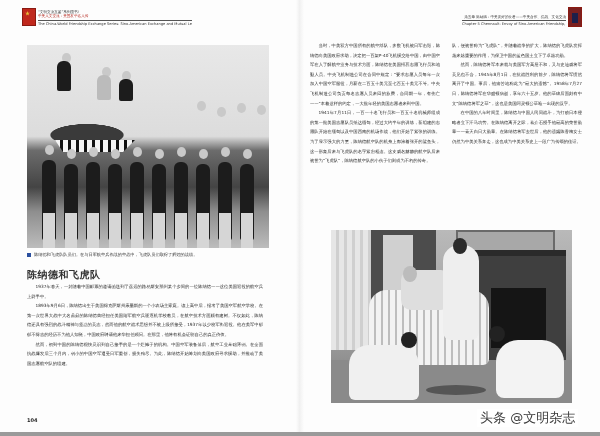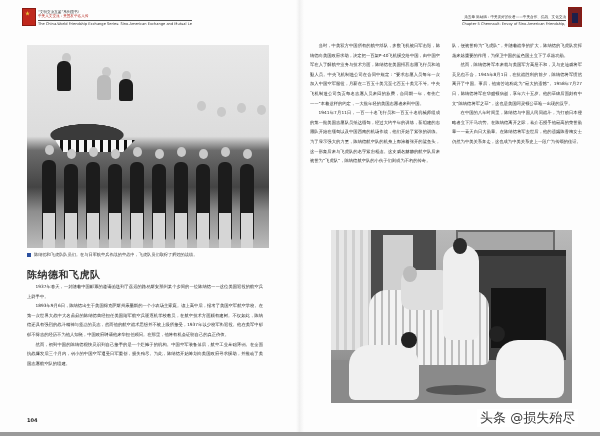--- a/index.html
+++ b/index.html
@@ -193,13 +193,13 @@
     <div class="girl1"></div>
     <div class="girl1-head"></div>
     <div class="girl2"></div>
     <div class="girl2-head"></div>
     <div class="board"></div>
   </div>
 </div>
 
 <div class="bottom-rule"></div>
 
-<div class="watermark">头条 @损失殆尽</div>
+<div class="watermark">头条 @文明杂志</div>
 
 </body></html>

